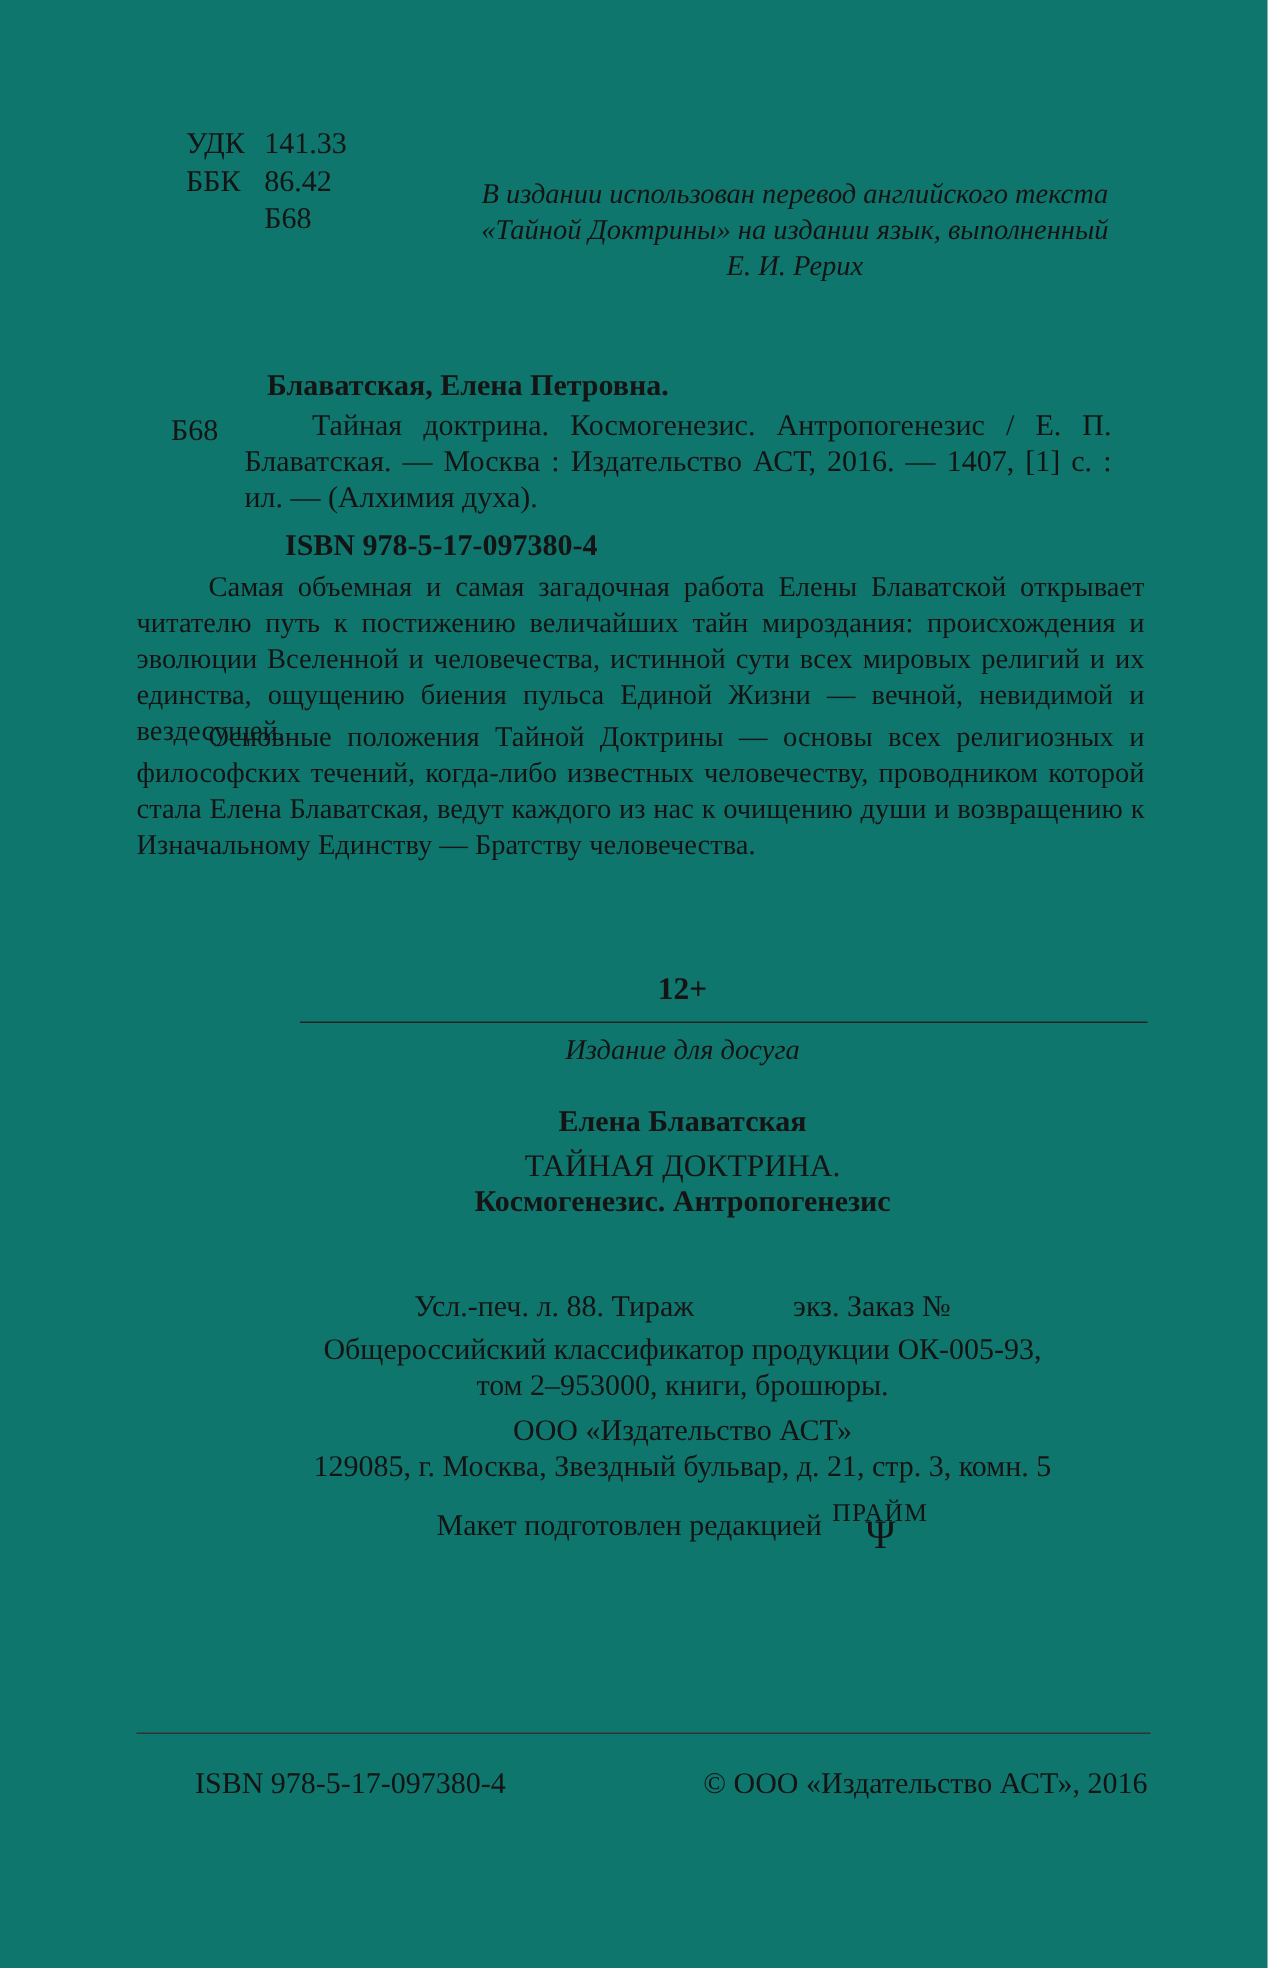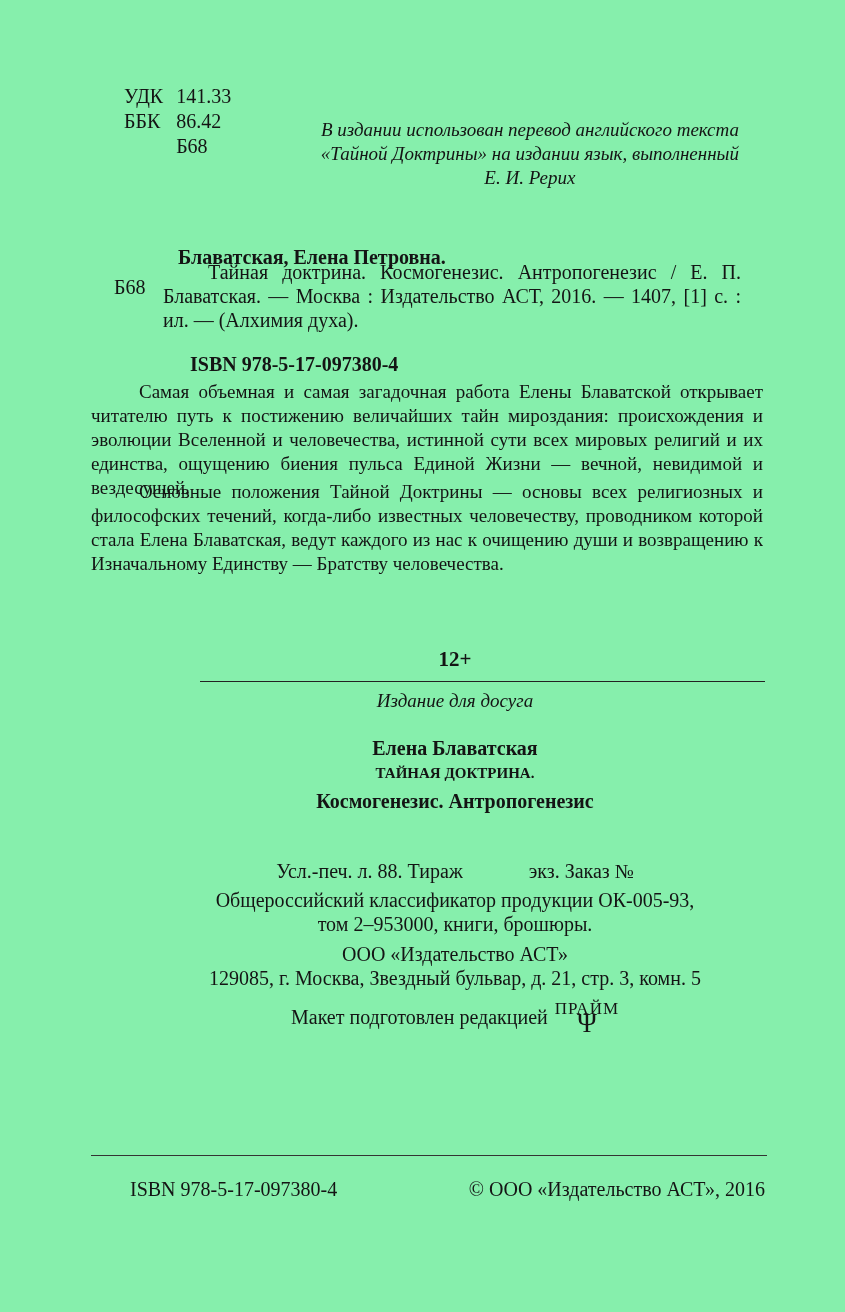--- a/index.html
+++ b/index.html
@@ -1,21 +1,21 @@
 <!DOCTYPE html>
 <html lang="ru"><head>
 <meta charset="utf-8">
 <style>
   html, body { margin: 0; padding: 0; background: #e8e8e8; }
   .page {
     position: relative;
     width: 845px;
     height: 1312px;
     margin: 0 auto;
-    background: #86efac;
+    background: #0f766e;
     color: #141414;
     font-family: "Liberation Serif", "DejaVu Serif", serif;
     overflow: hidden;
   }
   .abs { position: absolute; }
 
   
   .catalog {
     left: 124px; top: 84px;
     font-size: 20px; line-height: 25px;
@@ -32,21 +32,21 @@
     font-size: 19px; line-height: 24px;
     text-align: center;
     margin-top: 32px;
   }
   .trans-note span { display: block; }
 
   
   .author-heading { left: 178px; top: 246px; font-weight: bold; font-size: 20px; }
   .margin-code  { left: 114px; top: 276px; font-size: 20px; }
   .bib-entry {
-    left: 163px; top: 260px; width: 578px;
+    left: 163px; top: 272px; width: 578px;
     font-size: 20px; line-height: 24px;
     text-align: justify; text-indent: 45px;
   }
   .bib-isbn { left: 190px; top: 353px; font-weight: bold; font-size: 20px; }
 
   
   .annotation {
     left: 91px; width: 672px;
     font-size: 19px; line-height: 24px;
     text-align: justify; text-indent: 48px;
@@ -60,21 +60,21 @@
     left: 140px; width: 630px;
     text-align: center;
     font-size: 20px;
     white-space: nowrap;
   }
   .age-rating { top: 647px; font-weight: bold; font-size: 21px; }
   .mid-rule   { position: absolute; left: 200px; width: 565px; top: 681px;
                 border: 0; border-top: 1.5px solid #222; margin: 0; }
   .edition    { top: 690px; font-style: italic; font-size: 19px; }
   .imp-author { top: 737px; font-weight: bold; }
-  .imp-title1 { top: 765px; font-weight: bold; font-size: 15px; }
+  .imp-title1 { top: 765px; font-weight: normal; font-size: 21px; }
   .imp-title2 { top: 790px; font-weight: bold; }
   .print1     { top: 835px; }
   .print2     { top: 860px; }
   .gap        { display: inline-block; width: 66px; }
   .class1     { top: 889px; }
   .class2     { top: 913px; }
   .pub1       { top: 943px; }
   .pub2       { top: 967px; }
 
   

